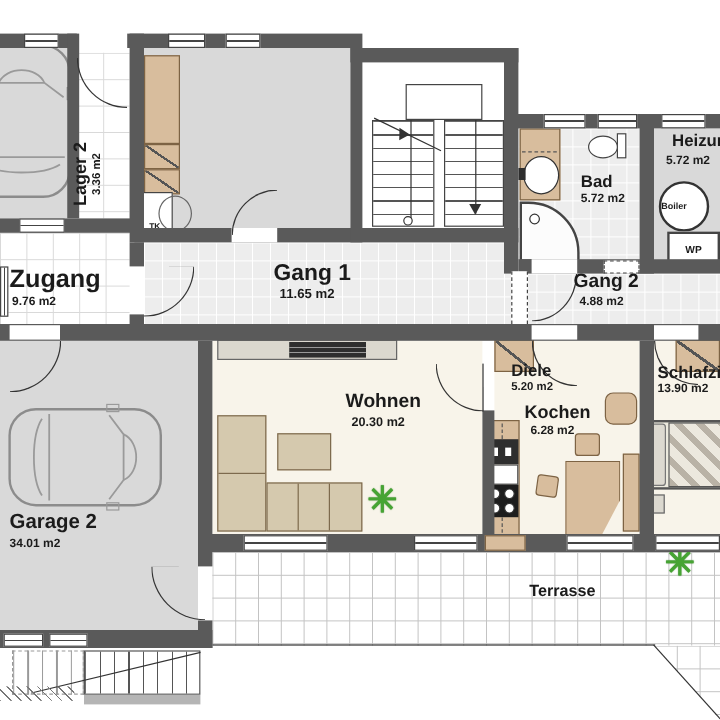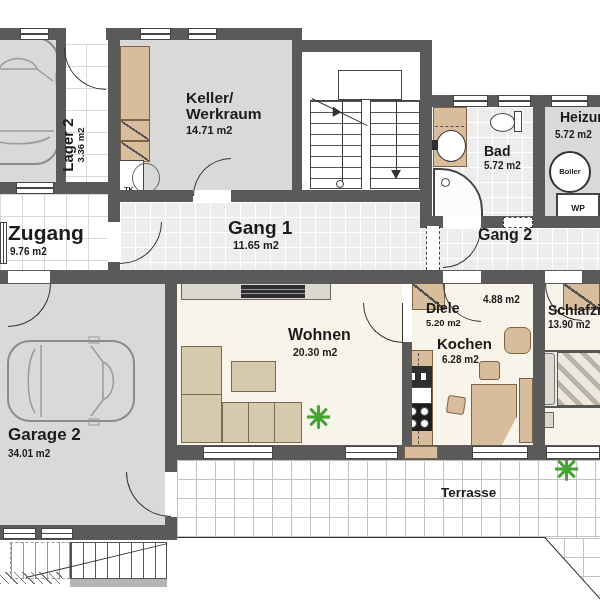--- a/index.html
+++ b/index.html
@@ -102,21 +102,21 @@
 
   <div class="tan" style="left:433px;top:107px;width:34px;height:60px;"></div>
   <div class="abs" style="left:435px;top:126px;width:29px;height:0;border-top:1px dashed #555;"></div>
   <div class="circle" style="left:436px;top:130px;width:30px;height:32px;"></div>
   <div class="dark" style="left:432px;top:140px;width:6px;height:10px;"></div>
   <div class="whitebox" style="left:514px;top:111px;width:8px;height:21px;"></div>
   <div class="whitebox" style="left:490px;top:113px;width:25px;height:19px;border-radius:50%;"></div>
   <div class="whitebox" style="left:433px;top:168px;width:50px;height:50px;border-width:2px;border-radius:0 85% 0 0;background:#fcfcfc;"></div>
   <div class="circle" style="left:441px;top:178px;width:9px;height:9px;"></div>
 
-  <div class="circle" style="left:549px;top:151px;width:42px;height:42px;border-width:2px;display:flex;align-items:center;justify-content:center;">
+  <div class="circle" style="left:549px;top:151px;width:42px;height:42px;border-width:2px;display:flex;align-items:center;">
     <span class="lbl" style="position:static;font-size:7.5px;">Boiler</span>
   </div>
   <div class="whitebox" style="left:556px;top:193px;width:44px;height:30px;border-width:2px;display:flex;align-items:center;justify-content:center;">
     <span class="lbl" style="position:static;font-size:8.5px;">WP</span>
   </div>
 
   <div class="grayf" style="left:181px;top:283px;width:150px;height:17px;"></div>
   <div class="dark" style="left:241px;top:285px;width:64px;height:13px;background-image:linear-gradient(to bottom,transparent 30%,#999 30%,#999 38%,transparent 38%,transparent 62%,#999 62%,#999 70%,transparent 70%);"></div>
   <div class="tan2" style="left:181px;top:346px;width:41px;height:97px;"></div>
   <div class="abs" style="left:182px;top:394px;width:39px;height:1px;background:#7d6a4d;"></div>
@@ -226,45 +226,40 @@
   <div class="arc tl" style="left:193px;top:158px;width:38px;height:38px;"></div>
   <div class="arc br" style="left:120px;top:222px;width:42px;height:42px;"></div>
   <div class="arc br" style="left:443px;top:228px;width:38px;height:40px;"></div>
   <div class="arc bl" style="left:443px;top:284px;width:38px;height:38px;"></div>
   <div class="arc bl" style="left:545px;top:284px;width:37px;height:37px;"></div>
   <div class="arc bl" style="left:363px;top:303px;width:40px;height:40px;"></div>
   <div class="line" style="left:402px;top:303px;width:1px;height:40px;"></div>
   <div class="arc br" style="left:8px;top:284px;width:43px;height:43px;"></div>
   <div class="arc bl" style="left:126px;top:472px;width:45px;height:45px;"></div>
 
-  <div class="lbl" style="left:186px;top:90px;font-size:15.5px;">
-    <span style="display:block;">Keller/</span>
-    <span style="display:block;">Werkraum</span>
-    <span style="display:block;font-size:11px;margin-top:2px;">14.71 m2</span>
-  </div>
 
   <div class="abs" style="left:35px;top:125px;width:90px;height:40px;transform:rotate(-90deg);text-align:center;">
     <span class="lbl" style="position:static;display:block;font-size:15px;">Lager 2</span>
     <span class="lbl" style="position:static;display:block;font-size:9.5px;">3.36 m2</span>
   </div>
 
   <div class="lbl" style="left:8px;top:222px;font-size:21px;">Zugang</div>
   <div class="lbl" style="left:10px;top:247px;font-size:10px;">9.76 m2</div>
 
   <div class="lbl" style="left:228px;top:218px;font-size:19px;">Gang 1</div>
   <div class="lbl" style="left:233px;top:240px;font-size:11px;">11.65 m2</div>
 
   <div class="lbl" style="left:484px;top:144px;font-size:14px;">Bad</div>
   <div class="lbl" style="left:484px;top:161px;font-size:10px;">5.72 m2</div>
 
   <div class="lbl" style="left:560px;top:110px;font-size:14px;">Heizung</div>
   <div class="lbl" style="left:555px;top:130px;font-size:10px;">5.72 m2</div>
 
   <div class="lbl" style="left:478px;top:227px;font-size:16px;">Gang 2</div>
-  <div class="lbl" style="left:483px;top:247px;font-size:10px;margin-top:48px;">4.88 m2</div>
+  <div class="lbl" style="left:483px;top:247px;font-size:10px;">4.88 m2</div>
 
   <div class="lbl" style="left:288px;top:327px;font-size:16px;text-align:right;">Wohnen</div>
   <div class="lbl" style="left:293px;top:347px;font-size:10.5px;">20.30 m2</div>
 
   <div class="lbl" style="left:426px;top:301px;font-size:14px;text-align:right;">Diele</div>
   <div class="lbl" style="left:426px;top:318px;font-size:9.5px;">5.20 m2</div>
 
   <div class="lbl" style="left:437px;top:336px;font-size:15px;">Kochen</div>
   <div class="lbl" style="left:442px;top:355px;font-size:10px;">6.28 m2</div>
 

